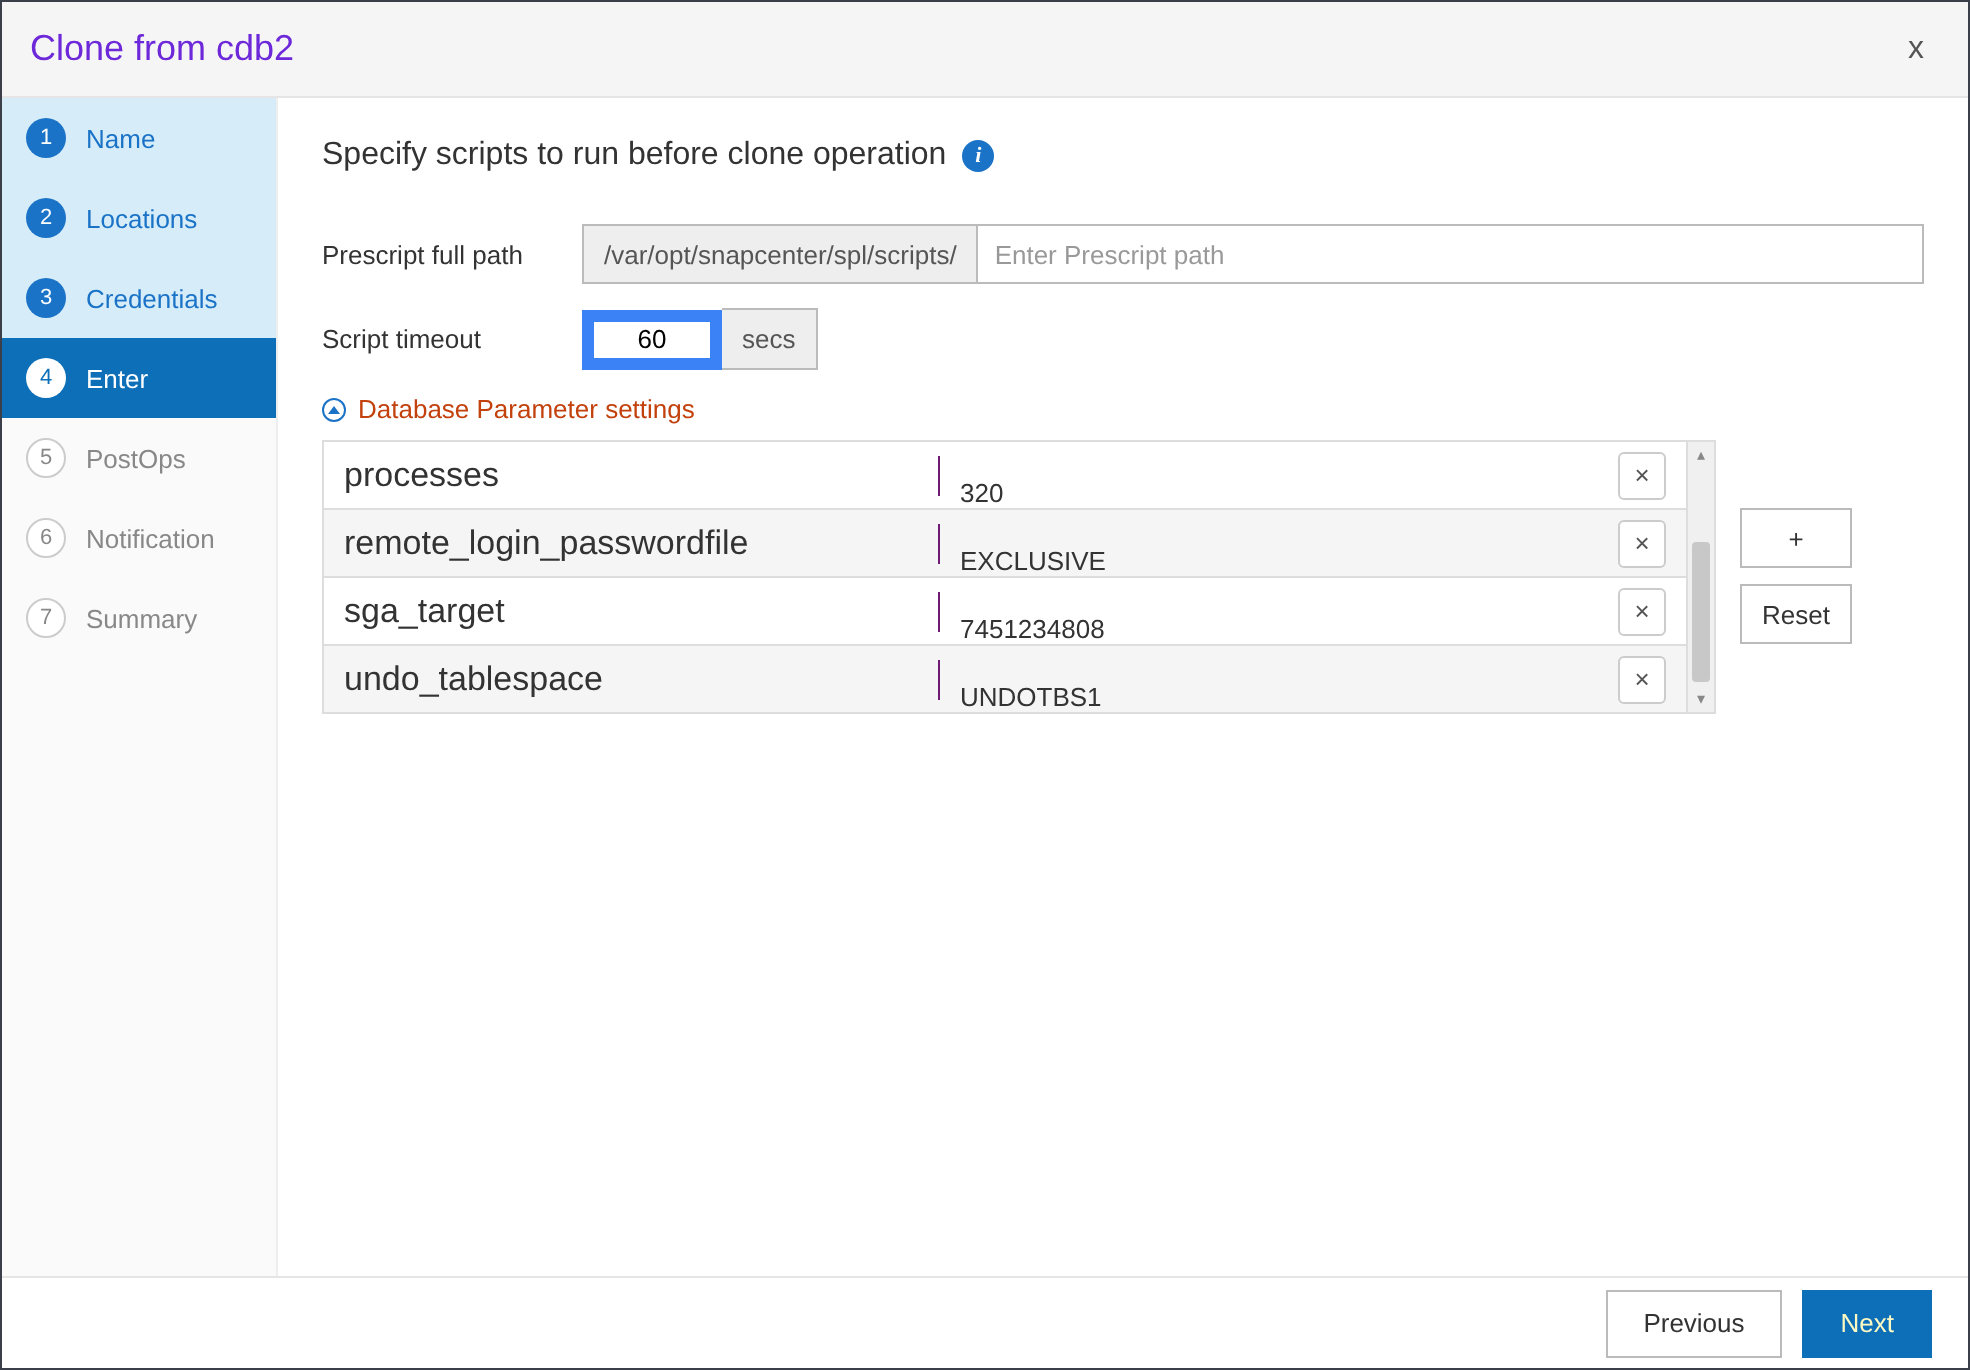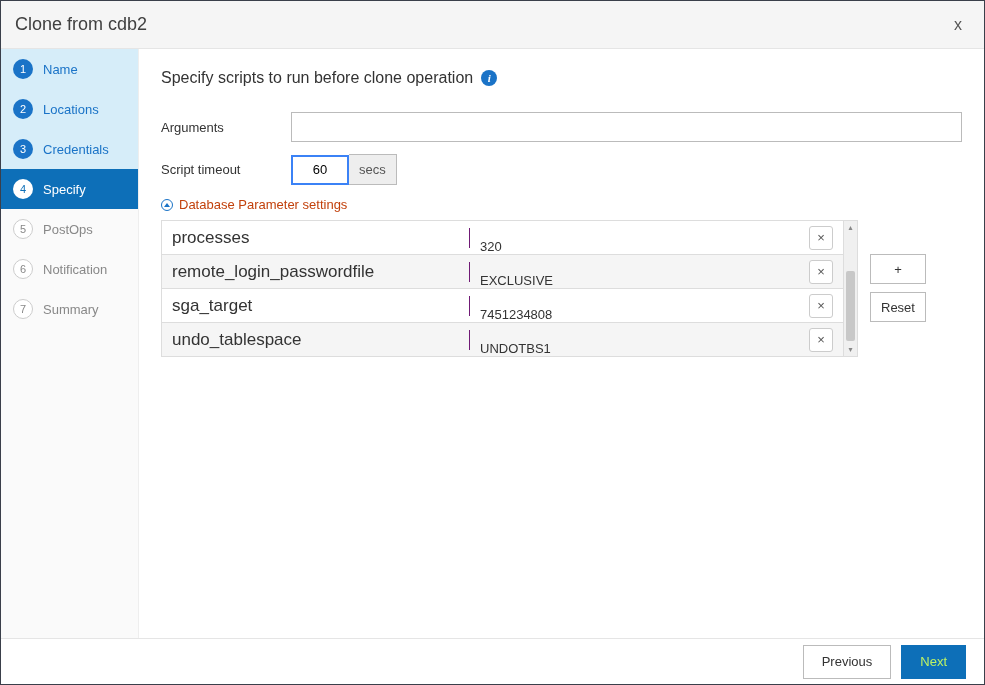--- a/index.html
+++ b/index.html
@@ -1,19 +1,19 @@
 <!DOCTYPE html>
 <html><head>
 <meta charset="utf-8">
 <style>
 * { box-sizing: border-box; margin: 0; padding: 0; }
 body { font-family: "Segoe UI", Arial, sans-serif; font-size: 13px; color: #333; background: #fff; }
 .dialog { width: 985px; height: 685px; border: 1px solid #3a3f4a; display: flex; flex-direction: column; background: #fff; }
 .titlebar { height: 48px; background: #f5f5f5; border-bottom: 1px solid #e5e5e5; display: flex; align-items: center; justify-content: space-between; padding: 0 14px; }
-.titlebar h1 { font-size: 18px; font-weight: 400; color: #404040; }
+.titlebar h1 { font-size: 18px; font-weight: 400; color: #6d28d9; }
 .close-x { font-size: 16px; color: #555; cursor: pointer; padding: 4px 8px; }
 .body { flex: 1; display: flex; overflow: hidden; }
 .sidebar { width: 138px; background: #fafafa; border-right: 1px solid #eee; display: flex; flex-direction: column; }
 .step { display: flex; align-items: center; gap: 10px; padding: 10px 12px; cursor: pointer; font-size: 13px; }
 .step.completed { background: #d6edf9; color: #1a73c7; }
 .step.active { background: #0d6fb8; color: #fff; }
 .step.upcoming { background: #fafafa; color: #888; }
 .step-num { width: 20px; height: 20px; border-radius: 50%; display: flex; align-items: center; justify-content: center; font-size: 11px; font-weight: 400; flex-shrink: 0; }
 .step.completed .step-num { background: #1a73c7; color: #fff; }
 .step.active .step-num { background: #fff; color: #0d6fb8; }
@@ -22,21 +22,21 @@
 .section-title { font-size: 16px; font-weight: 400; color: #333; display: flex; align-items: center; gap: 8px; margin-bottom: 25px; }
 .info-icon { width: 16px; height: 16px; border-radius: 50%; background: #1a73c7; color: #fff; font-size: 11px; font-weight: bold; display: flex; align-items: center; justify-content: center; font-style: italic; font-family: Georgia, serif; }
 .form-row { display: flex; align-items: center; margin-bottom: 12px; }
 .form-label { width: 130px; font-size: 13px; color: #333; flex-shrink: 0; }
 .prescript-box { display: flex; flex: 1; border: 1px solid #bbb; height: 30px; }
 .prescript-prefix { background: #eee; border-right: 1px solid #bbb; padding: 0 10px; display: flex; align-items: center; color: #555; font-size: 13px; }
 .prescript-input { flex: 1; border: none; padding: 0 8px; font-size: 13px; outline: none; }
 .prescript-input::placeholder { color: #999; }
 .args-input { flex: 1; height: 30px; border: 1px solid #bbb; padding: 0 8px; font-size: 13px; outline: none; }
 .timeout-wrap { display: flex; align-items: center; }
-.timeout-input { width: 58px; height: 30px; border: 2px solid #3b82f6; text-align: center; font-size: 13px; outline: none; }
+.timeout-input { width: 70px; height: 30px; border: 6px solid #3b82f6; text-align: center; font-size: 13px; outline: none; }
 .timeout-unit { height: 31px; border: 1px solid #bbb; border-left: none; background: #eee; padding: 0 10px; display: flex; align-items: center; color: #555; font-size: 13px; }
 .collapse-link { color: #c2410c; font-size: 13px; display: flex; align-items: center; gap: 6px; cursor: pointer; margin: 6px 0 8px 0; }
 .collapse-caret { width: 12px; height: 12px; border: 1.5px solid #1a73c7; border-radius: 50%; position: relative; display:flex; align-items:center; justify-content:center; }
 .collapse-caret::after { content:""; width:0; height:0; border-left:3px solid transparent; border-right:3px solid transparent; border-bottom:4px solid #1a73c7; }
 .param-area { display: flex; align-items: flex-start; gap: 12px; }
 .param-table-wrap { flex: 0 0 697px; border: 1px solid #ddd; border-top: none; display: flex; }
 .param-table { flex: 1; }
 .param-row { display: flex; align-items: center; border-top: 1px solid #ddd; height: 34px; }
 .param-row:nth-child(even) { background: #f5f5f5; }
 .pcell-name { width: 308px; padding: 0 10px; font-size: 17px; color: #333; border-right: 1px solid #701a75; }
@@ -44,21 +44,21 @@
 .pcell-act { width: 44px; display: flex; justify-content: center; }
 .del-btn { width: 24px; height: 24px; border: 1px solid #ccc; border-radius: 3px; background: #fff; display: flex; align-items: center; justify-content: center; cursor: pointer; color: #555; font-size: 13px; }
 .scroll-col { width: 14px; background: #f0f0f0; border-left: 1px solid #ddd; position: relative; border-top:1px solid #ddd; }
 .scroll-up { position:absolute; top:2px; left:0; right:0; text-align:center; font-size:8px; color:#888; }
 .scroll-thumb { position: absolute; left: 2px; right: 2px; top: 50px; height: 70px; background: #c8c8c8; border-radius: 2px; }
 .scroll-down { position:absolute; bottom:2px; left:0; right:0; text-align:center; font-size:8px; color:#888; }
 .side-btns { display: flex; flex-direction: column; gap: 8px; margin-top: 34px; }
 .side-btn { min-width: 48px; height: 30px; border: 1px solid #bbb; background: #fff; font-size: 13px; color: #333; cursor: pointer; padding: 0 10px; }
 .footer { height: 46px; border-top: 1px solid #e5e5e5; display: flex; align-items: center; justify-content: flex-end; gap: 10px; padding: 0 18px; }
 .btn { height: 34px; padding: 0 18px; font-size: 13px; border: 1px solid #bbb; background: #fff; color: #333; cursor: pointer; }
-.btn.primary { background: #0d6fb8; border-color: #0d6fb8; color: #bef264; }
+.btn.primary { background: #0d6fb8; border-color: #0d6fb8; color: #fef9c3; }
 </style>
 </head>
 <body>
 
 <div class="dialog">
 
   <div class="titlebar">
     <h1>Clone from cdb2</h1>
     <span class="close-x">x</span>
   </div>
@@ -73,21 +73,21 @@
       <div class="step completed">
         <span class="step-num">2</span>
         <span>Locations</span>
       </div>
       <div class="step completed">
         <span class="step-num">3</span>
         <span>Credentials</span>
       </div>
       <div class="step active">
         <span class="step-num">4</span>
-        <span>Specify</span>
+        <span>Enter</span>
       </div>
       <div class="step upcoming">
         <span class="step-num">5</span>
         <span>PostOps</span>
       </div>
       <div class="step upcoming">
         <span class="step-num">6</span>
         <span>Notification</span>
       </div>
       <div class="step upcoming">
@@ -96,25 +96,28 @@
       </div>
     </div>
 
     <div class="main">
 
       <div class="section-title">
         <span>Specify scripts to run before clone operation</span>
         <span class="info-icon">i</span>
       </div>
 
+      <div class="form-row">
+        <div class="form-label">Prescript full path</div>
+        <div class="prescript-box">
+          <div class="prescript-prefix">/var/opt/snapcenter/spl/scripts/</div>
+          <input class="prescript-input" type="text" placeholder="Enter Prescript path" style="">
+        </div>
+      </div>
 
-      <div class="form-row">
-        <div class="form-label">Arguments</div>
-        <input class="args-input" type="text" style="">
-      </div>
 
       <div class="form-row">
         <div class="form-label">Script timeout</div>
         <div class="timeout-wrap">
           <input class="timeout-input" type="text" value="60" style="">
           <span class="timeout-unit">secs</span>
         </div>
       </div>
 
       <div class="collapse-link">

